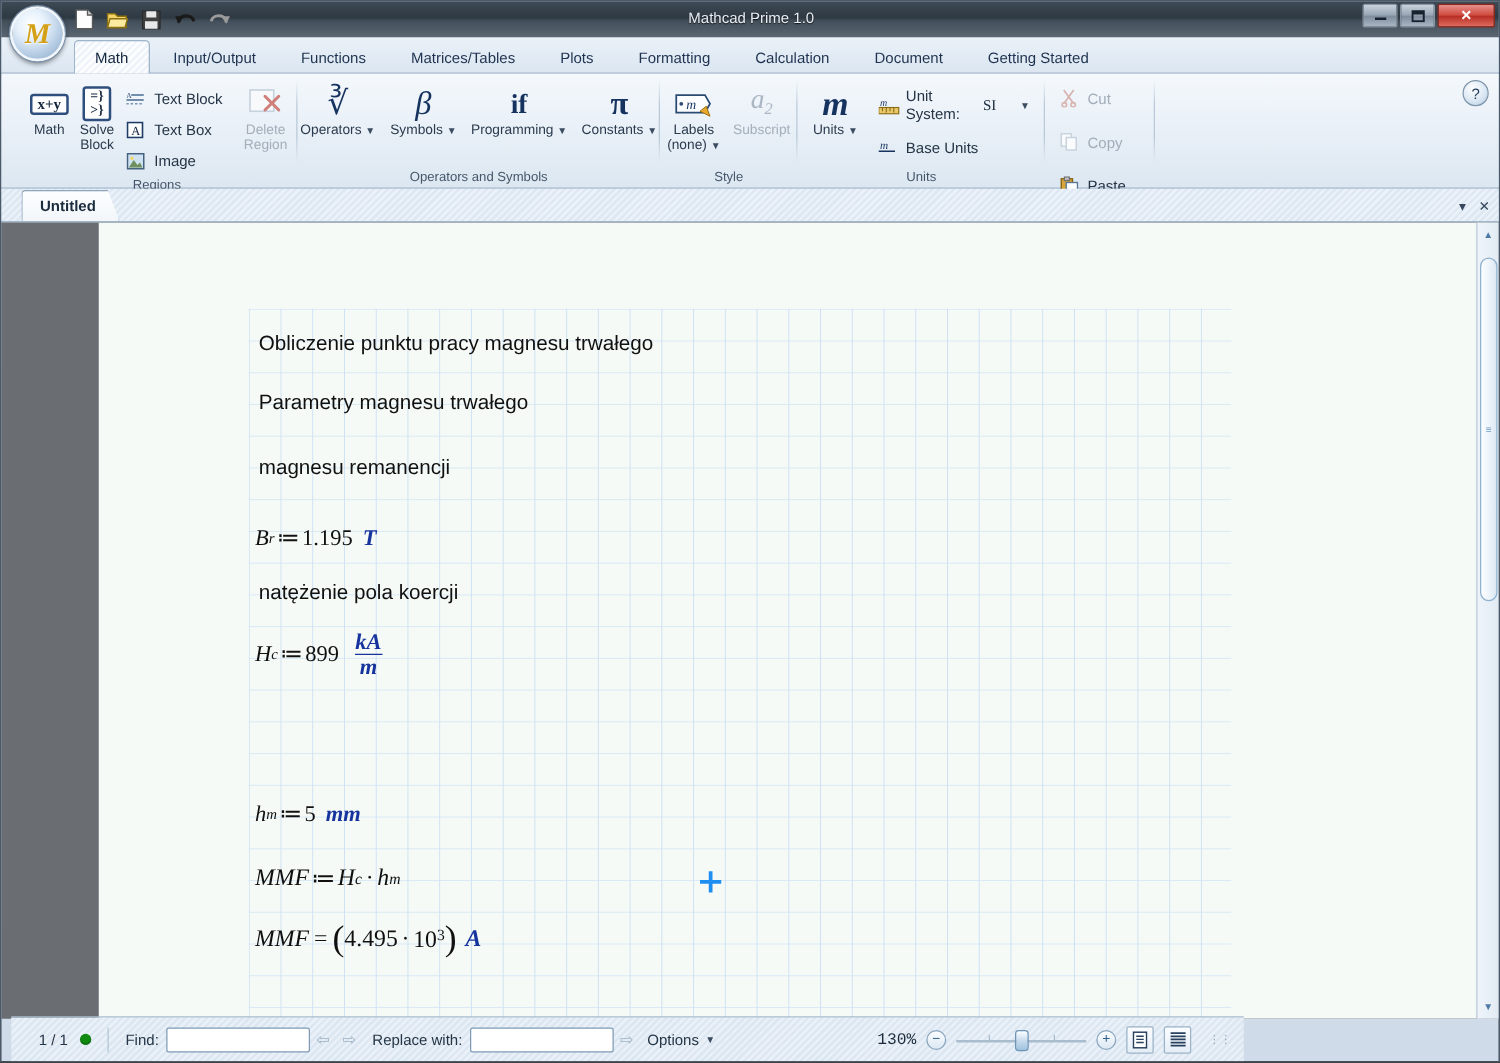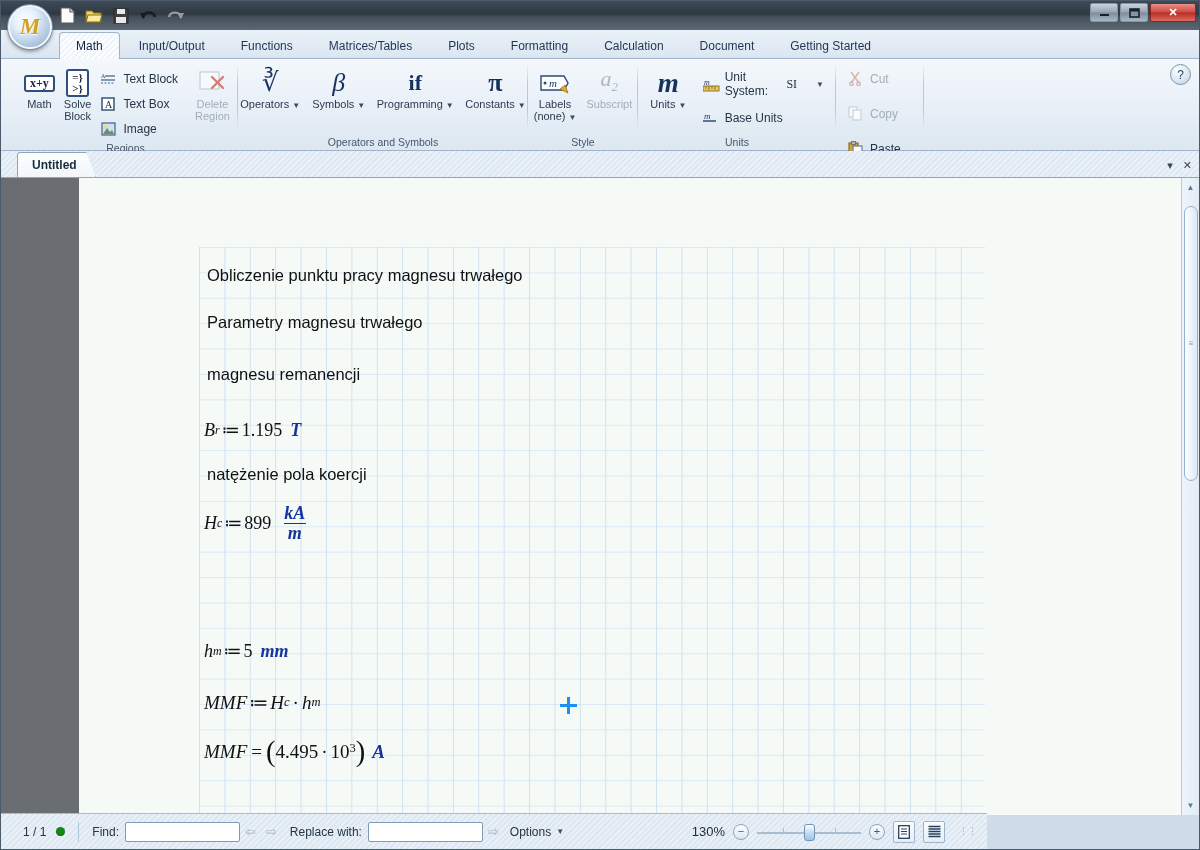--- a/index.html
+++ b/index.html
@@ -218,36 +218,36 @@
   .sb-thumb {
     position: absolute; left: 2px; width: 14px; top: 28px; height: 275px;
     background: linear-gradient(90deg,#fdfefe,#eff5fb 45%, #dbe8f4 100%);
     border: 1px solid #8fb2d0; border-radius: 7px; cursor: pointer;
     display: flex; align-items: center; justify-content: center;
   }
   .sb-grip { font-size: 8px; color: #6f9cc4; letter-spacing: 0; line-height: 3px; }
 
   
   .statusbar {
-    position: absolute; left: 0; bottom: 0; width: 986px; height: 36px;
+    position: absolute; left: 8px; bottom: 0; width: 986px; height: 36px;
     background: repeating-linear-gradient(135deg,#e9f0f7 0px,#e9f0f7 2px,#dce7f1 2px,#dce7f1 4px);
     border-top: 1px solid #a8bccd;
     display: flex; align-items: center; padding: 0 10px;
     font-size: 12px; color: #253546;
   }
   .sb-sep { width: 1px; height: 20px; background: #b4c5d5; margin: 0 13px; }
   .pagenum { margin-left: 12px; }
   .statusdot { width: 9px; height: 9px; border-radius: 50%; background: #108a10; margin-left: 10px; box-shadow: inset 0 -1px 1px rgba(0,0,0,.3); }
   .sfield {
     background: #fff; border: 1px solid #7f9bb5; height: 20px; border-radius: 2px;
     margin-left: 6px; padding: 0 4px; font-size: 12px; color: #16222e;
   }
   .arrowbtn { font-size: 13px; color: #9fb4c6; margin: 0 5px; cursor: pointer; }
   .zoomwrap { margin-left: auto; display: flex; align-items: center; gap: 8px; }
-  .zoompct { font-family: Liberation Sans, sans-serif; font-size: 13px; color: #1c2b3c; }
+  .zoompct { font-family: Liberation Mono, monospace; font-size: 13px; color: #1c2b3c; }
   .zbtn {
     width: 16px; height: 16px; border-radius: 50%; border: 1px solid #8aa6bf;
     background: linear-gradient(180deg,#fbfdff,#dce8f3);
     display: flex; align-items: center; justify-content: center;
     font-size: 11px; color: #2d5e8c; cursor: pointer; line-height: 1;
   }
   .ztrack { position: relative; width: 104px; height: 16px; display: flex; align-items: center; cursor: pointer; }
   .ztrack::before { content: ""; position: absolute; left: 0; right: 0; top: 8px; height: 2px; background: #aabdce; }
   .ztick { position: absolute; top: 4px; width: 1px; height: 5px; background: #aabdce; }
   .zthumb {
@@ -295,20 +295,21 @@
             <path d="M1 5 L8 5 L4 11 Z" fill="#1a1a1a"></path>
           </svg>
       </div>
       <div class="qat-btn">
         <svg width="19" height="15" viewBox="0 0 19 15">
             <path d="M15 10 C15 3, 4 3, 3 9" stroke="#9a9a9a" stroke-width="2.4" fill="none"></path>
             <path d="M18 5 L11 5 L15 11 Z" fill="#9a9a9a"></path>
           </svg>
       </div>
     </div>
+    <div class="title-text">Mathcad Prime 1.0</div>
     <div class="wincontrols">
       <div class="wc">
         <svg width="11" height="9" viewBox="0 0 11 9">
             <rect x="1" y="6" width="9" height="2" fill="#16222e"></rect>
           </svg>
       </div>
       <div class="wc">
         <svg width="11" height="10" viewBox="0 0 11 10">
             <rect x="1" y="1" width="9" height="8" fill="none" stroke="#16222e" stroke-width="1.6"></rect>
             <rect x="1" y="1" width="9" height="2.6" fill="#16222e"></rect>

